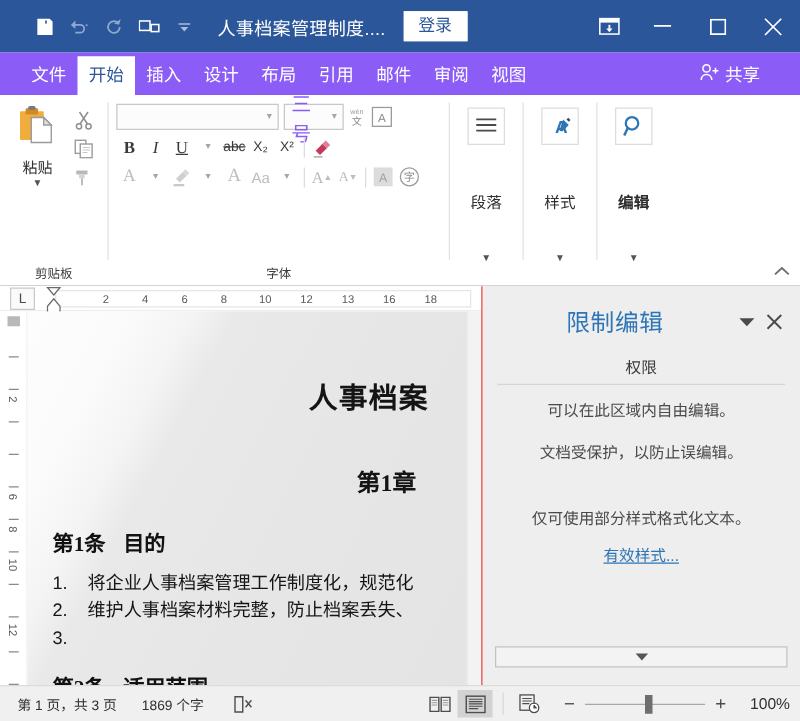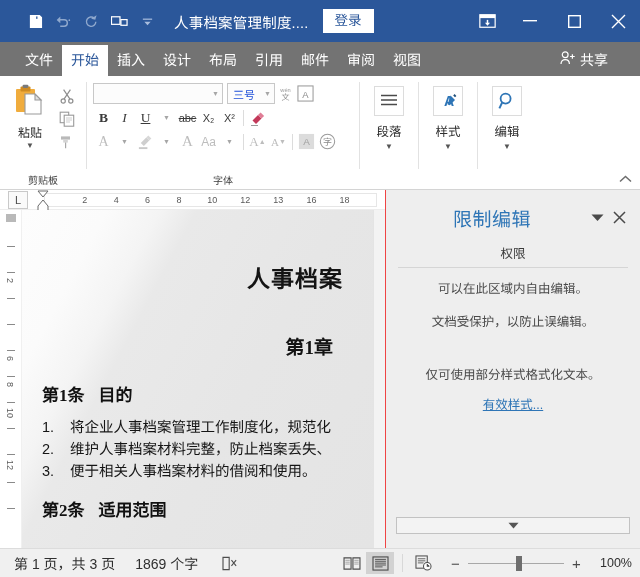--- a/index.html
+++ b/index.html
@@ -33,21 +33,21 @@
   }
   .win-right { position:absolute; right: 0; top: 0; height: 42px; display:flex; align-items:center; }
   .win-btn {
     width: 44px; height: 42px; display:flex; align-items:center; justify-content:center;
     color:#ffffff; cursor:pointer;
   }
   .win-btn.ribopt { width: 42px; }
 
   
   .tabstrip {
-    height: 34px; flex: 0 0 34px; background:#737373; display:flex; align-items:flex-end;
+    height: 34px; flex: 0 0 34px; background:#8b5cf6; display:flex; align-items:flex-end;
     padding-left: 16px; position: relative;
   }
   .tab {
     font-size: 14px; color:#ffffff; padding: 6px 9px 7px; cursor:pointer; line-height: 1.3;
     white-space: nowrap;
   }
   .tab.active { background:#ffffff; color:#2b579a; }
   .tab-tell, .tab-share {
     display:flex; align-items:center; gap:4px; color:#ffffff; font-size:14px;
     padding: 6px 8px 7px; cursor:pointer; white-space:nowrap;
@@ -81,39 +81,39 @@
 
   
   .fontgrp { width: 272px; }
   .font-row1 { display:flex; align-items:center; gap:0; padding: 3px 2px 0; }
   .combo {
     height: 21px; border:1px solid #c8c8c8; background:#fcfcfc; display:flex; align-items:center;
     justify-content: space-between; padding: 0 3px 0 5px; font-size:12px; color:#b0b0b0; cursor:pointer;
   }
   .combo.fontname { width: 130px; }
   .combo.fontsize { width: 48px; margin-left: 4px; color:#9a9a9a; }
-  .combo .cv { color:#1d4ed8; font-size: 11px; }
+  .combo .cv { color:#8b5cf6; font-size: 16px; }
   .caret-sm { font-size:7px; color:#a6a6a6; line-height:7px; }
   .mini-btn {
     width: 20px; height:20px; display:flex; align-items:center; justify-content:center; cursor:pointer;
     color:#9e9e9e; font-size:12.5px;
   }
   .font-row2, .font-row3 {
     display:flex; align-items:center; gap:0; padding: 3px 2px 0;
   }
   .fb { width:21px; height:21px; display:flex; align-items:center; justify-content:center; cursor:pointer; }
   .fb.lbl { font-size:13.5px; color:#3a3a3a; }
   .fb.dis { color:#bdbdbd; }
   .fb.sub { font-size:11px; color:#3a3a3a; }
   .vsep { width:1px; height:16px; background:#dcdcdc; margin: 0 3px; }
 
   
   .biggrp { width: 58px; }
   .big-btn {
-    width: 100%; display:flex; flex-direction:column; align-items:center; cursor:pointer; padding-top:4px;
+    width: 100%; display:flex; flex-direction:column; align-items:center; cursor:pointer; padding-top:4px;gap:30px;
   }
   .big-icon {
     width: 30px; height:30px; border:1px solid #dcdcdc; display:flex; align-items:center; justify-content:center;
     background:#fff;
   }
   .big-label { font-size:12.5px; color:#2f2f2f; margin-top: 5px; }
   .big-caret { font-size:8px; color:#555; line-height:8px; margin-top:3px; }
   .collapse-ribbon {
     position:absolute; right:8px; bottom:4px; color:#6d6d6d; cursor:pointer; font-size: 11px;
   }
@@ -201,21 +201,21 @@
   .pane-expand {
     margin: 0 10px 14px; height: 17px; border:1px solid #c2c2c2; background:#f3f3f3;
     display:flex; align-items:center; justify-content:center; cursor:pointer; color:#555; font-size:8px;
   }
 
   
   .statusbar {
     height: 29px; flex:0 0 29px; background:#f0f0f0; border-top:1px solid #dcdcdc;
     display:flex; align-items:center; padding: 0 8px 0 14px; gap: 0;
   }
-  .sb-item { font-size:14px; color:#2f2f2f; margin-right: 20px; cursor:pointer; white-space:nowrap; }
+  .sb-item { font-size:11px; color:#2f2f2f; margin-right: 20px; cursor:pointer; white-space:nowrap; }
   .sb-ic { width:24px; height:22px; display:flex; align-items:center; justify-content:center; cursor:pointer; color:#4d4d4d; margin-right: 12px; }
   .sb-spacer { flex:1; }
   .view-btn {
     width: 28px; height:22px; display:flex; align-items:center; justify-content:center;
     cursor:pointer; color:#4d4d4d;
   }
   .view-btn.active { background:#d2d2d2; }
   .sb-div { width:1px; height:18px; background:#d8d8d8; margin: 0 8px; }
   .zoom-wrap { display:flex; align-items:center; gap:6px; margin-left: 2px; }
   .zoom-minus, .zoom-plus { font-size:15px; color:#4a4a4a; cursor:pointer; width:13px; text-align:center; line-height:1; }
@@ -488,21 +488,21 @@
           <div class="big-label">样式</div>
           <div class="big-caret">▼</div>
         </div>
       </div>
       <div class="rgroup-label"></div>
     </div>
 
     <div class="rgroup-sep"></div>
 
     <div class="rgroup biggrp">
-      <div class="rgroup-body" style="justify-content:center;">
+      <div class="rgroup-body" style="justify-content:center;font-weight:bold;">
         <div class="big-btn">
           <div class="big-icon">
             <svg width="20" height="20" viewBox="0 0 20 20">
                 <circle cx="8.6" cy="7.6" r="5" fill="none" stroke="#2e75b6" stroke-width="1.8"></circle>
                 <path stroke="#2e75b6" stroke-width="2" d="M5.2 11.4 2.4 17.4"></path>
               </svg>
           </div>
           <div class="big-label">编辑</div>
           <div class="big-caret">▼</div>
         </div>
@@ -576,21 +576,20 @@
                 <div class="d-li">
                   <span class="num">1.</span>
                   <span>将企业人事档案管理工作制度化，规范化</span>
                 </div>
                 <div class="d-li">
                   <span class="num">2.</span>
                   <span>维护人事档案材料完整，防止档案丢失、</span>
                 </div>
                 <div class="d-li">
                   <span class="num">3.</span>
-                  <span>便于相关人事档案材料的借阅和使用。</span>
                 </div>
               </div>
               <div class="d-h2">
                 <span>第2条</span><span class="gap" style="display:inline-block;width:14px;"></span><span>适用范围</span>
               </div>
             </div>
           </div>
         </div>
 
         <div class="doc-vscroll"></div>

